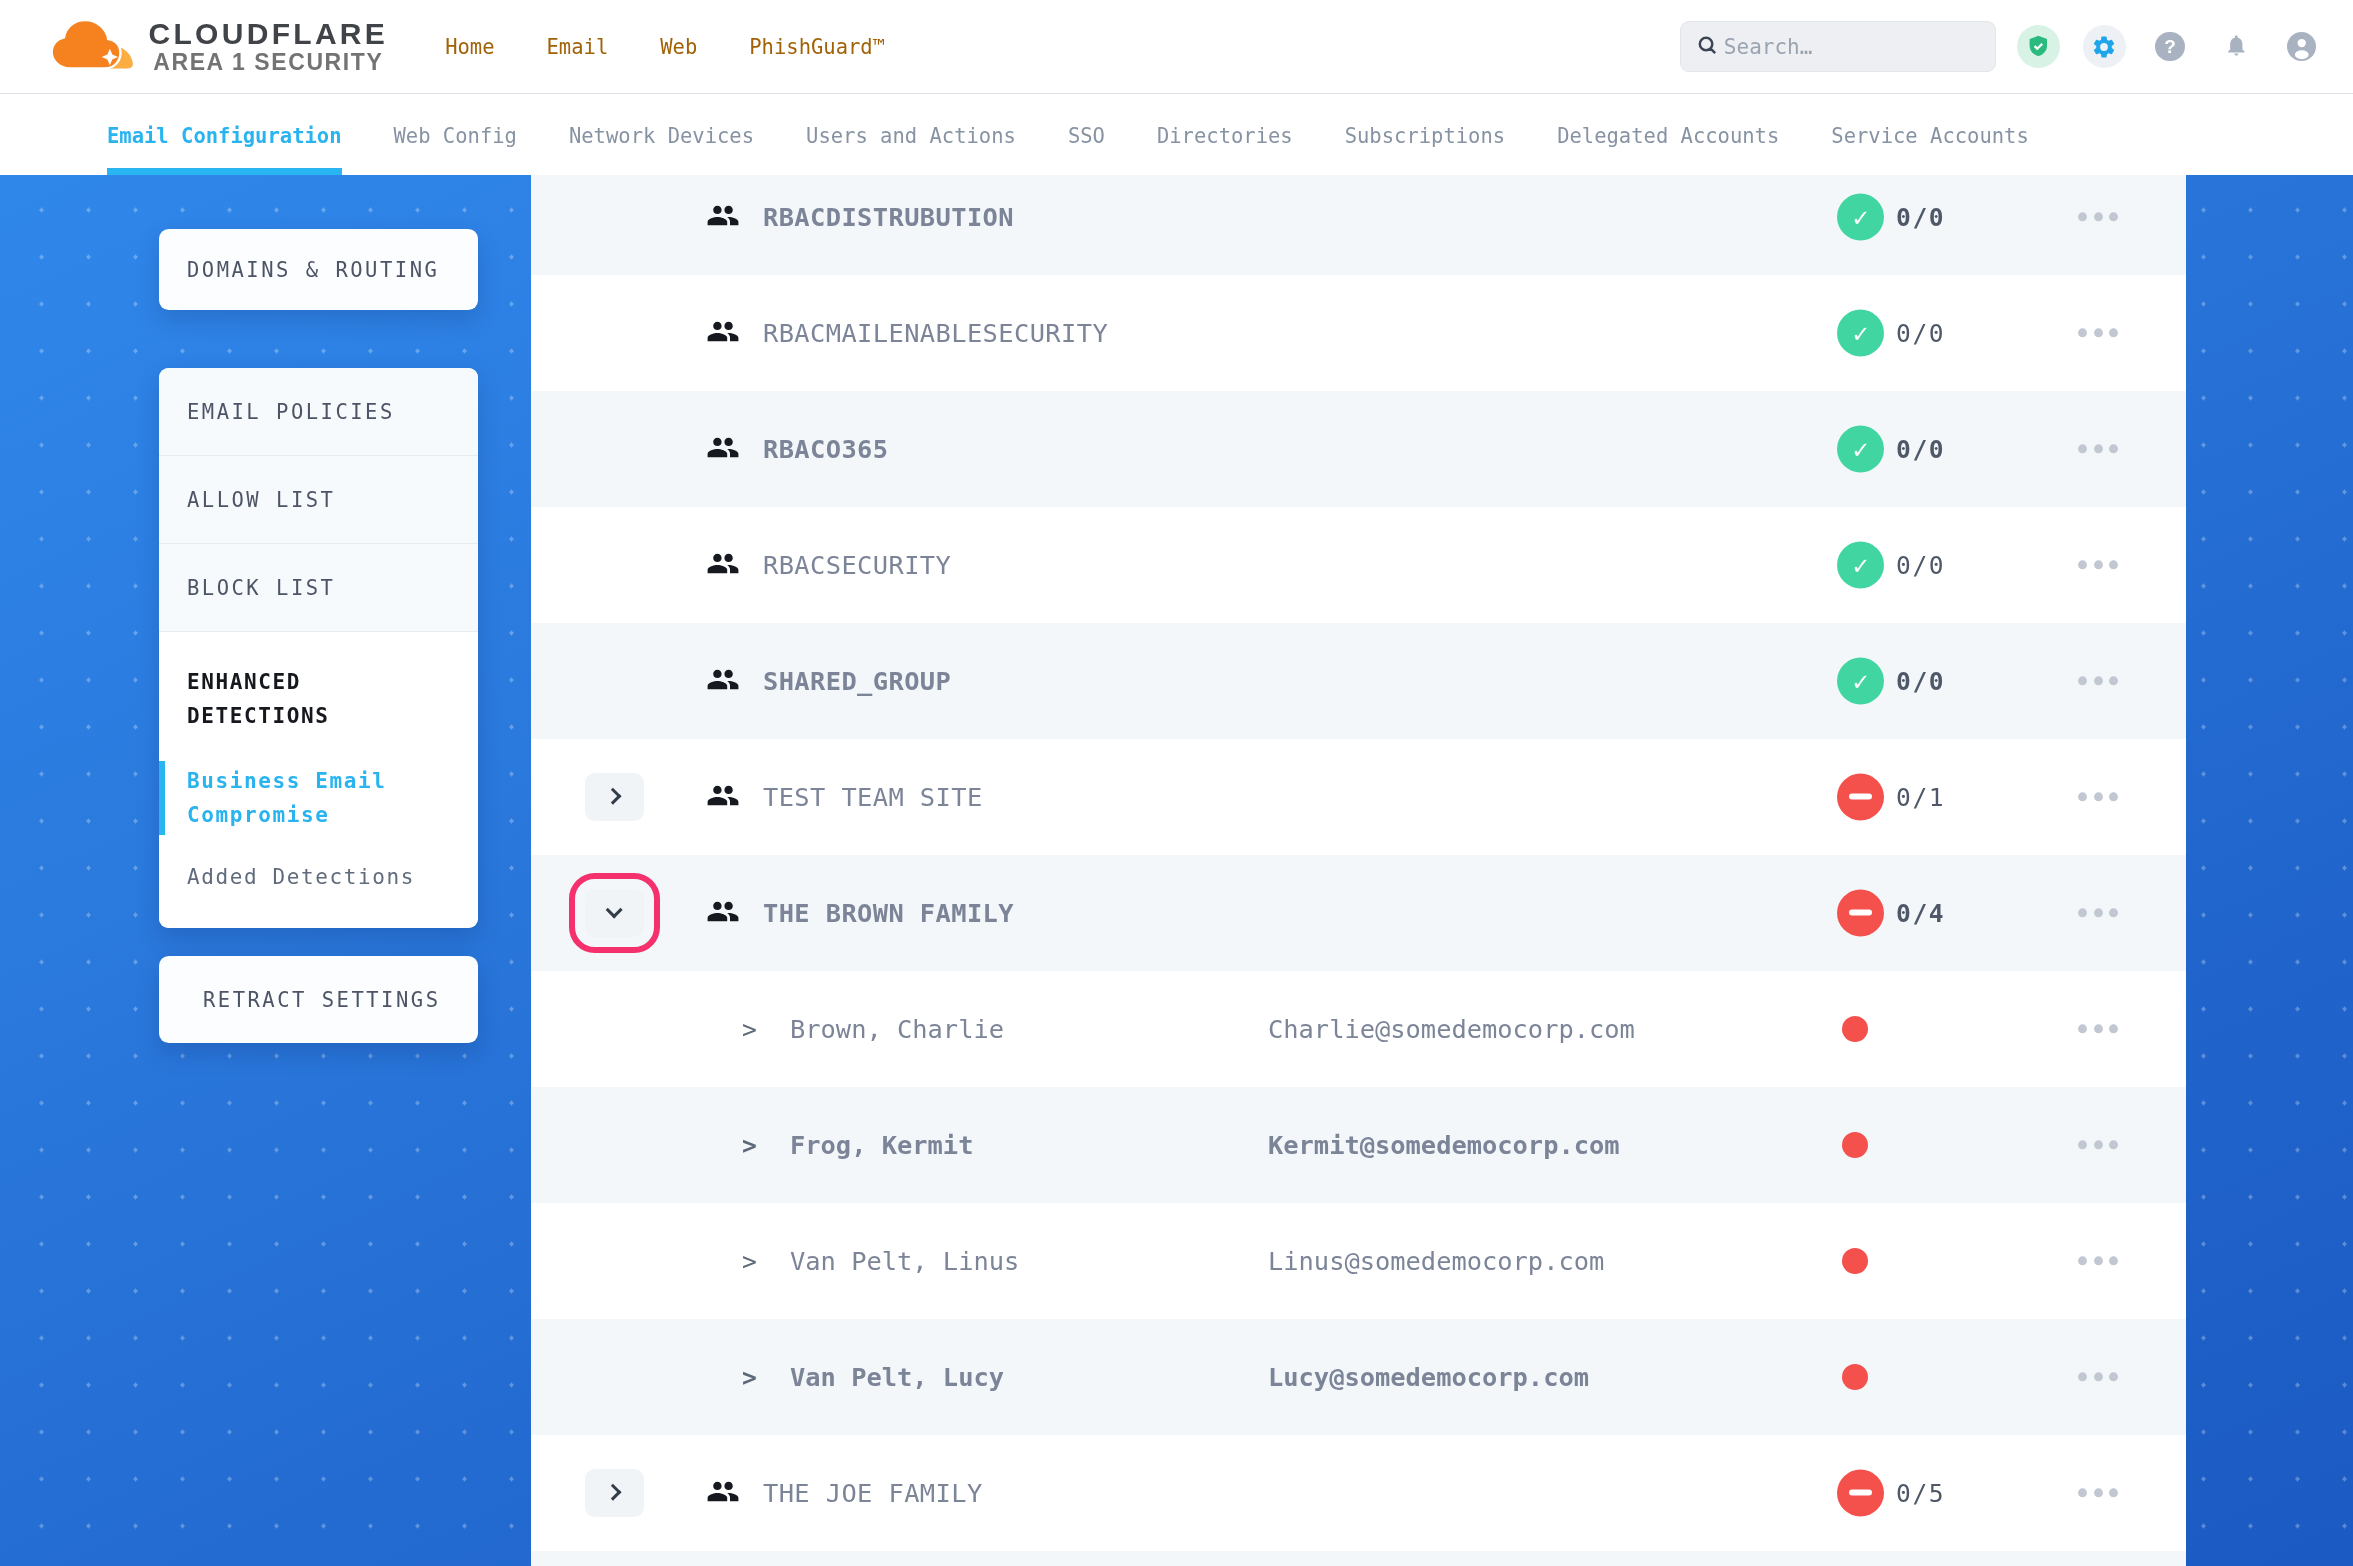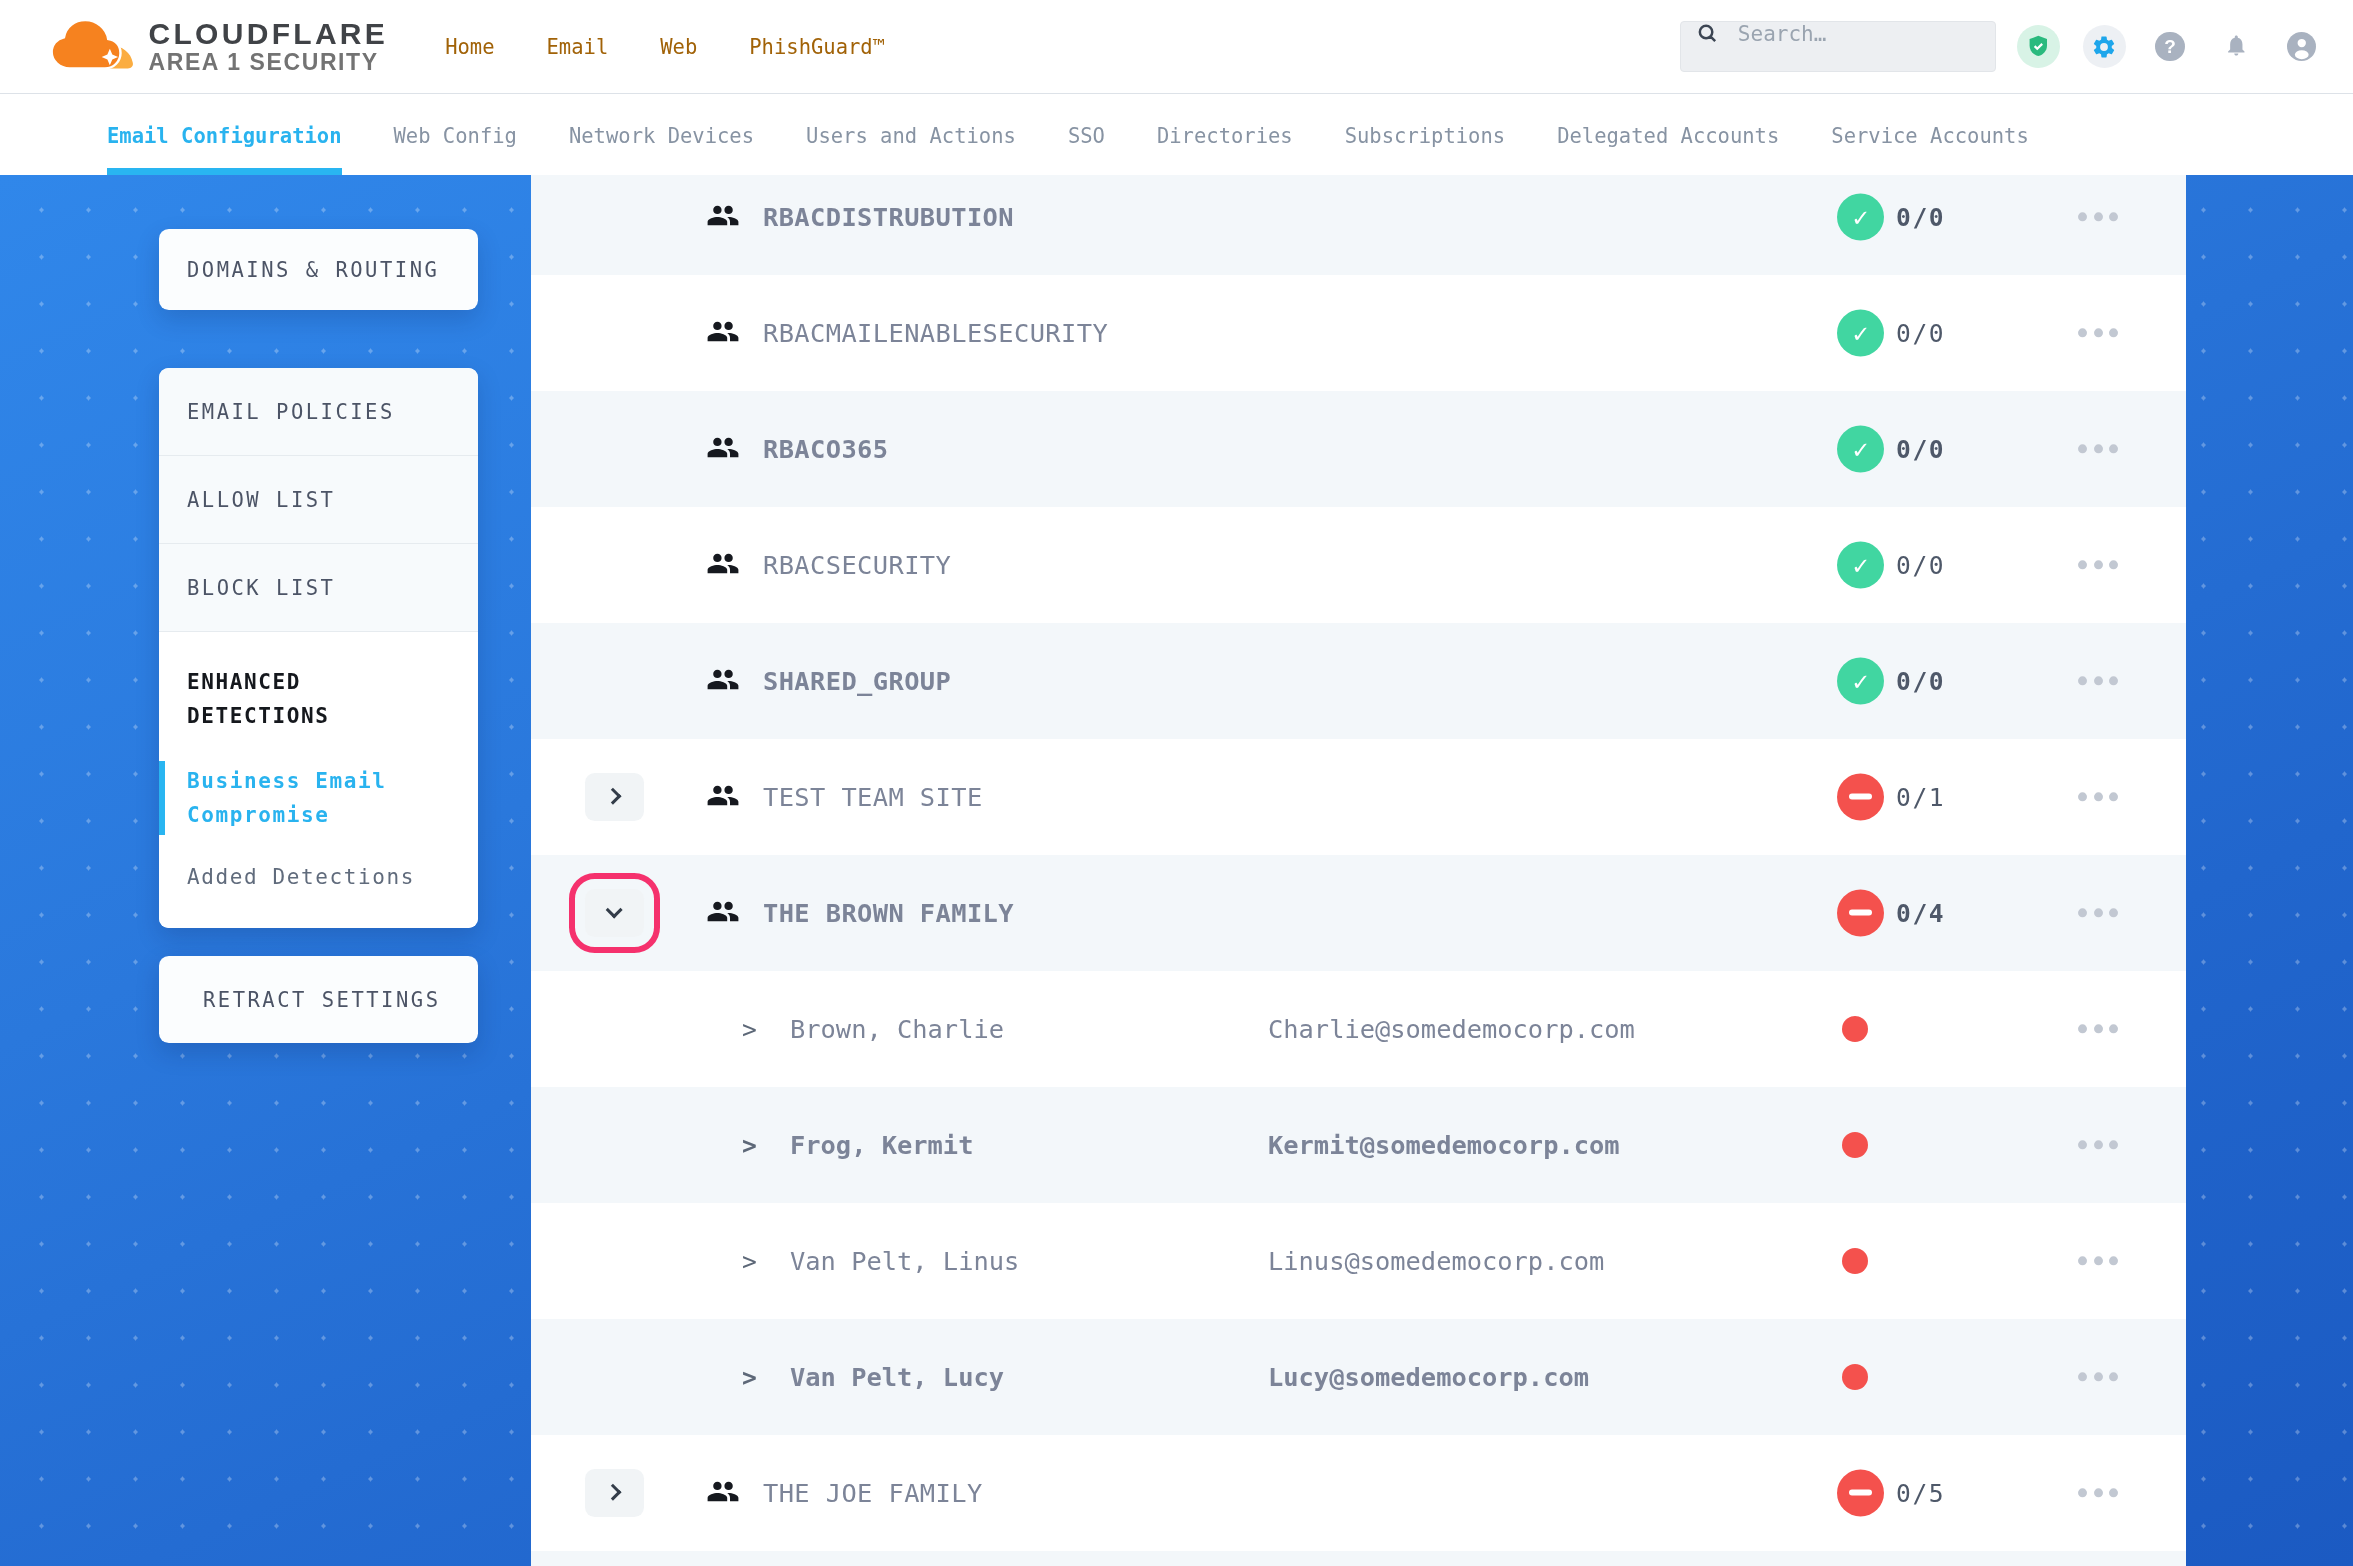--- a/index.html
+++ b/index.html
@@ -10,37 +10,37 @@
   }
   .page { position:absolute; inset:0; }
 
   
   .header {
     position:absolute; left:0; top:0; width:2354px; height:94px;
     background:#ffffff; border-bottom:1.6px solid #dde2e8;
     display:flex; align-items:center; padding:0 29.5px 0 45px;
   }
   .brand { display:flex; align-items:center; }
-  .brand-text { margin-left:11.5px; }
+  .brand-text { margin-left:11.5px;text-align:center; }
   .brand-line1 {
     font-family:"Liberation Sans", sans-serif; font-weight:bold;
     font-size:30px; letter-spacing:3.3px; color:#404347; line-height:1.05;
   }
   .brand-line2 {
     font-family:Liberation Sans, sans-serif; font-weight:bold;
     font-size:23px; letter-spacing:1.6px; color:#737373; line-height:1.1;
   }
   .primary-nav { display:flex; gap:52px; margin-left:57px; }
   .primary-nav .nav-item {
     font-size:20.5px; color:#a16207; cursor:pointer; white-space:nowrap;
   }
   .header-right { margin-left:auto; display:flex; align-items:center; gap:19.7px; }
   .search-box {
     width:316px; height:51px; background:#edeff2; border:1.6px solid #e2e5e9;
-    border-radius:4px; display:flex; align-items:flex-start; padding:0 14.8px; gap:19px;
+    border-radius:9px; display:flex; align-items:center; padding:0 14.8px; gap:5px;
   }
   .search-box input {
     border:none; outline:none; background:transparent; width:100%;
     font-family:"DejaVu Sans Mono", monospace; font-size:21px; color:#3c4553;
   }
   .search-box input::placeholder { color:#9aa4b0; }
   .hicon { width:46px; height:46px; display:flex; align-items:center; justify-content:center; cursor:pointer; }
   .circle-bg { border-radius:50%; display:flex; align-items:center; justify-content:center; }
   .shield-bg { width:43px; height:43px; background:#d8f3e6; }
   .gear-bg { width:43px; height:43px; background:#edf0f4; }

